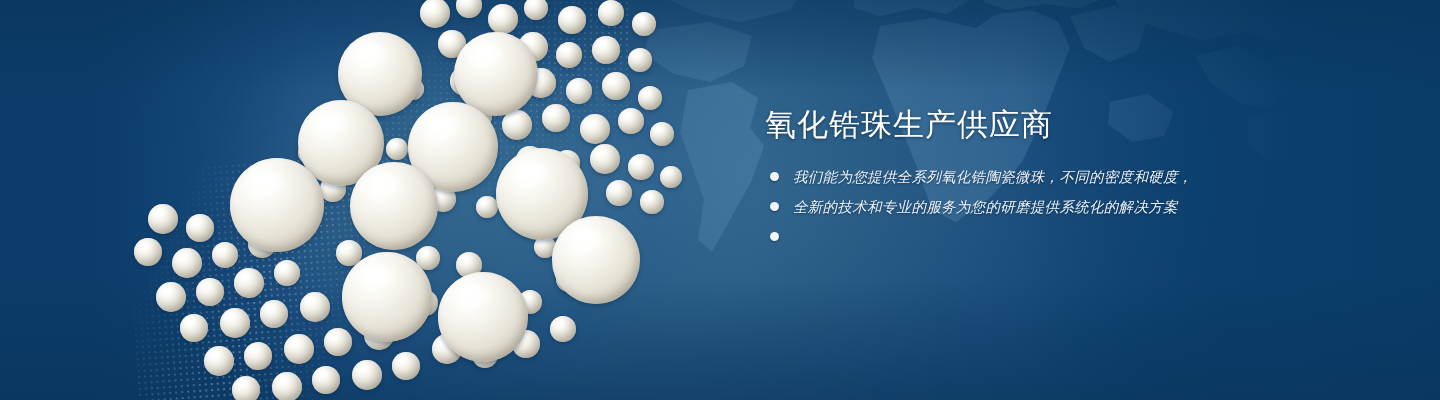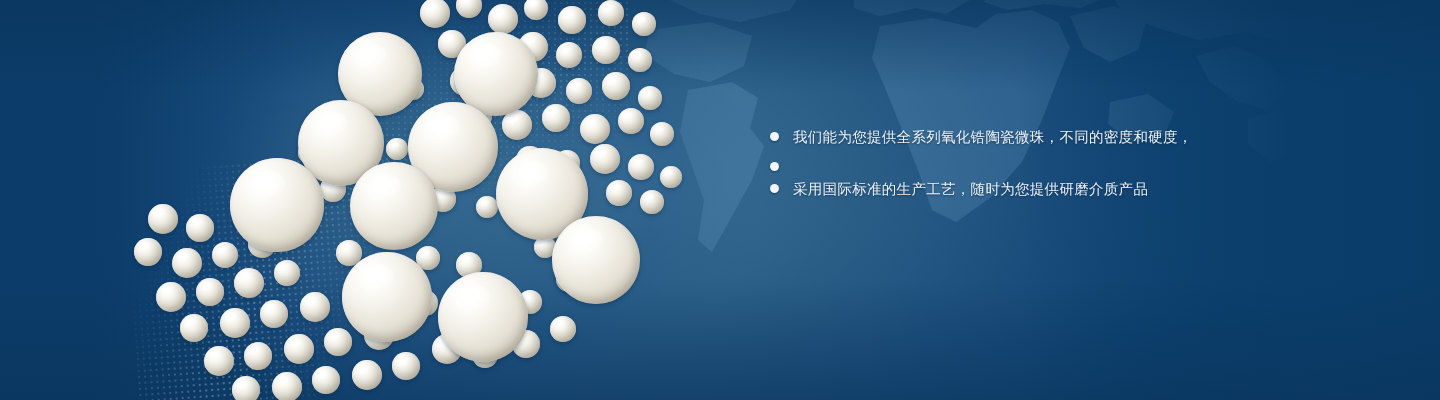--- a/index.html
+++ b/index.html
@@ -101,21 +101,21 @@
   .headline {
     color:#ffffff;
     font-size:31px;
     line-height:40px;
     letter-spacing:1px;
     font-weight:400;
     text-shadow:0 1px 3px rgba(4,30,56,.65);
     white-space:nowrap;
   }
   .bullets { margin-top:21px; }
-  .bullet-row { display:flex; align-items:flex-start; margin-bottom:7px; }
+  .bullet-row { display:flex; align-items:flex-start; margin-bottom:7px;font-style:italic; }
   .bullet-dot {
     flex:0 0 auto;
     width:9px; height:9px; border-radius:50%;
     background:#f2f6fa;
     margin:6px 14px 0 5px;
     box-shadow:0 1px 2px rgba(4,30,56,.5);
   }
   .bullet-text {
     color:#eef3f8;
     font-size:14.5px;
@@ -251,37 +251,38 @@
     <div class="bead" style="left:288px;top:112px;width:90px;height:90px;"></div>
     <div class="bead" style="left:110px;top:168px;width:94px;height:94px;"></div>
     <div class="bead" style="left:230px;top:172px;width:88px;height:88px;"></div>
     <div class="bead" style="left:376px;top:158px;width:92px;height:92px;"></div>
     <div class="bead" style="left:222px;top:262px;width:90px;height:90px;"></div>
     <div class="bead" style="left:318px;top:282px;width:90px;height:90px;"></div>
     <div class="bead" style="left:432px;top:226px;width:88px;height:88px;"></div>
   </div>
 
   <div class="copy">
+    <div class="headline">氧化锆珠生产供应商</div>
 
     <div class="bullets">
 
       <div class="bullet-row">
         <span class="bullet-dot"></span>
         <span class="bullet-text">
           <span>我们能为您提供全系列氧化锆陶瓷微珠，不同的密度和硬度，</span>
         </span>
       </div>
 
       <div class="bullet-row">
         <span class="bullet-dot"></span>
+        <span class="bullet-text">
+          <span>全新的技术和专业的服务为您的研磨提供系统化的解决方案</span>
+        </span>
       </div>
 
       <div class="bullet-row">
         <span class="bullet-dot"></span>
-        <span class="bullet-text">
-          <span>采用国际标准的生产工艺，随时为您提供研磨介质产品</span>
-        </span>
       </div>
 
     </div>
   </div>
 
 </div>
 
 </body></html>

